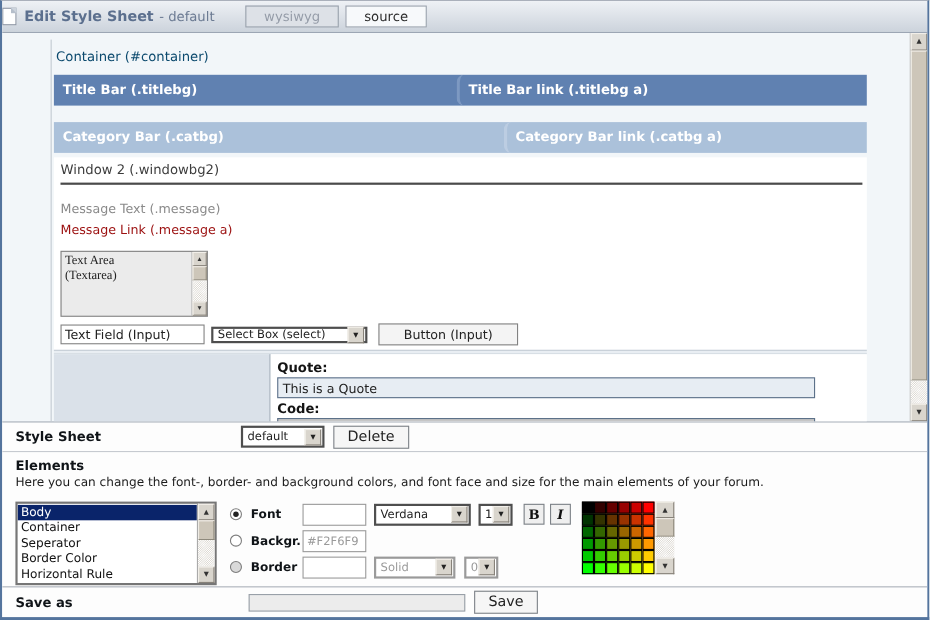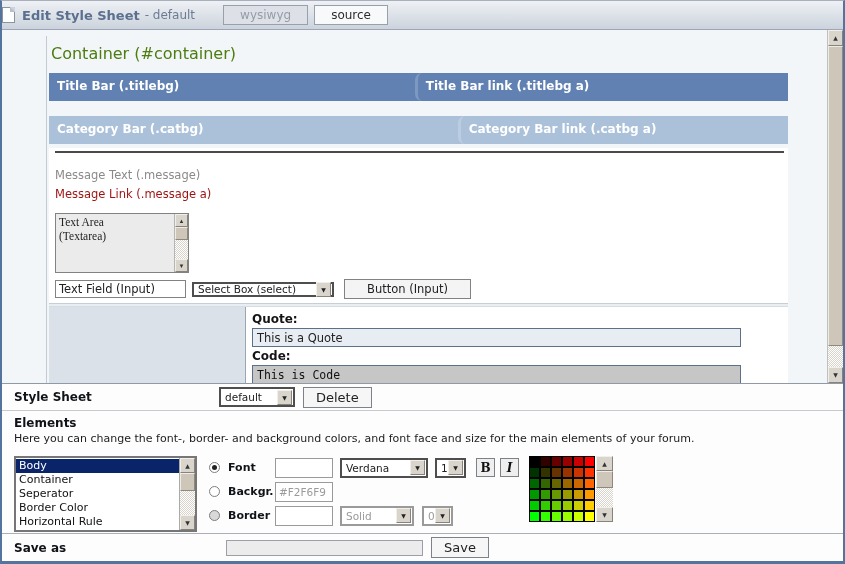--- a/index.html
+++ b/index.html
@@ -17,21 +17,21 @@
   .hdr-title { font-weight:bold; font-size:13px; color:#5b6f8e; margin-right:5px; }
   .hdr-sub { font-size:12px; color:#6c7b93; margin-right:28px; }
   .tab { height:20px; padding:0 16px; font-size:12px; border:1px solid #98a0ac; margin-right:6px;
          font-family:"DejaVu Sans", sans-serif; }
   .tab.inactive { background:#dde1e7; color:#959ca8; }
   .tab.active { background:#f7f9fb; color:#2d2d2d; }
 
   
   .preview { position:relative; flex:0 0 353px; height:353px; background:#f2f6f9; overflow:hidden; }
   .preview-inner { position:absolute; left:44px; top:6px; width:742px; border-left:1px solid #c2cad2; padding:2px 0 0 2px; }
-  .container-label { font-size:16px; color:#4d7c0f; margin:6px 0 10px 2px; }
+  .container-label { font-size:12px; color:#0c4a6e; margin:6px 0 10px 2px; }
   .bar { display:flex; height:28px; }
   .titlebar { background:#6081b1; margin-bottom:15px; }
   .titlebar .cell + .cell { border-left:3px solid #7d99c2; }
   .catbar { background:#abc1da; margin-bottom:4px; }
   .catbar .cell + .cell { border-left:3px solid #bccde2; }
   .bar .cell { color:#fff; font-weight:bold; font-size:12px; line-height:26px; padding-left:8px;
                white-space:nowrap; overflow:hidden;border-radius:7px; }
   .titlebar .cell { flex:0 0 49.5%; } .titlebar .cell + .cell { flex:1; }
   .catbar .cell { flex:0 0 55.3%; } .catbar .cell + .cell { flex:1; }
 
@@ -163,20 +163,21 @@
       </div>
 
       <div class="bar catbar">
         <div class="cell">Category Bar (.catbg)</div>
         <div class="cell">Category Bar link (.catbg a)</div>
       </div>
 
       <div class="window-table">
         <div class="wrow">
           <div class="wright">
+            <div class="w2label">Window 2 (.windowbg2)</div>
             <hr class="w2hr">
             <div class="msg-text">Message Text (.message)</div>
             <a class="msg-link">Message Link (.message a)</a>
 
             <div class="preview-textarea">
               <div class="ta-text">Text Area
 (Textarea)</div>
               <div class="mini-scroll">
                 <div class="sbtn">▲</div>
                 <div class="sthumb"></div>

